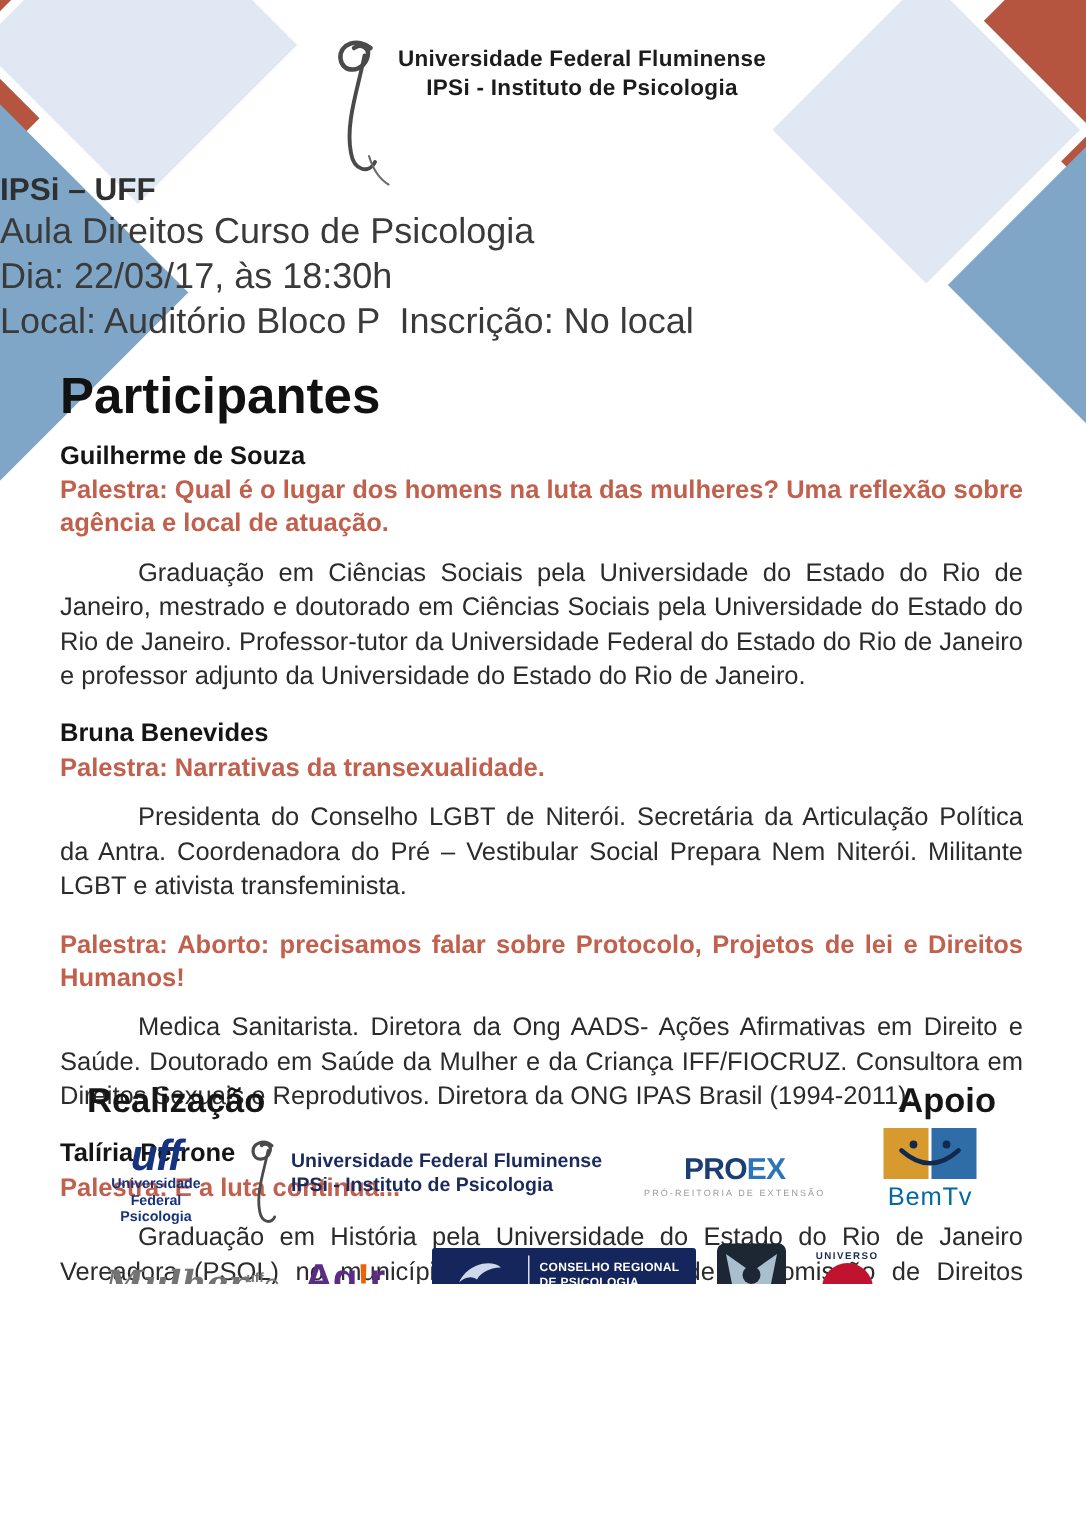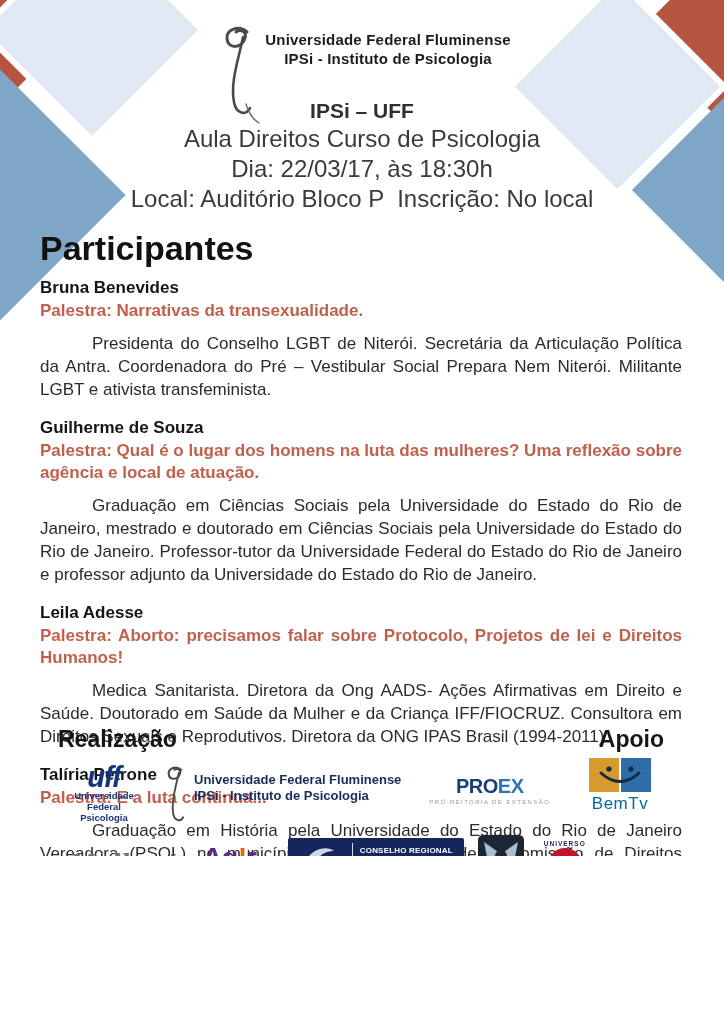--- a/index.html
+++ b/index.html
@@ -22,21 +22,21 @@
   .d-light-l{width:150px;height:150px;left:17px;top:-45px;}
   .d-red-r{width:170px;height:170px;left:670px;top:-50px;}
   .d-steel-r{width:160px;height:160px;left:665px;top:110px;}
   .d-light-r{width:145px;height:145px;left:545px;top:14px;}
   
   .content{position:relative;z-index:1;}
   .brand{display:flex;justify-content:center;align-items:flex-start;padding-top:24px;height:60px;}
   .brand-glyph{width:48px;height:100px;margin-right:4px;flex:0 0 auto;}
   .brand-text{padding-top:6px;text-align:center;}
   .brand-line{font-size:15px;font-weight:bold;color:#1c1c1c;line-height:19px;letter-spacing:.2px;}
-  .title-block{text-align:center;margin-top:14px;color:#3a3a3a;}
+  .title-block{margin-top:30px;color:#3a3a3a;}
   .title-main{font-size:21px;font-weight:bold;color:#2f2f2f;line-height:26px;}
   .title-line{font-size:24px;line-height:30px;white-space:pre;}
   main{padding:0 42px 0 40px;}
   .participants-heading{font-size:34px;font-weight:800;color:#111;margin:18px 0 0 0;line-height:32px;}
   .p-name{font-size:17px;font-weight:bold;color:#151515;margin-top:14px;line-height:20px;}
   .p-talk{font-size:17px;font-weight:bold;color:#c0604d;line-height:22px;text-align:justify;margin-top:2px;}
   .p-bio{font-size:17px;color:#2b2b2b;line-height:23px;text-align:justify;text-indent:52px;margin-top:10px;}
   
   footer{position:absolute;left:0;right:0;bottom:0;height:162px;z-index:2;}
   .foot-headings{display:flex;justify-content:space-between;padding:0 60px 0 58px;}
@@ -120,33 +120,32 @@
       <div class="title-main">IPSi – UFF</div>
       <div class="title-line">Aula Direitos Curso de Psicologia</div>
       <div class="title-line">Dia: 22/03/17, às 18:30h</div>
       <div class="title-line">Local: Auditório Bloco P  Inscrição: No local</div>
     </div>
 
     <main>
       <h1 class="participants-heading">Participantes</h1>
 
       <section>
+        <div class="p-name">Guilherme de Souza</div>
+        <div class="p-talk">Palestra: Qual é o lugar dos homens na luta das mulheres? Uma reflexão sobre agência e local de atuação.</div>
+        <p class="p-bio">Graduação em Ciências Sociais pela Universidade do Estado do Rio de Janeiro, mestrado e doutorado em Ciências Sociais pela Universidade do Estado do Rio de Janeiro. Professor-tutor da Universidade Federal do Estado do Rio de Janeiro e professor adjunto da Universidade do Estado do Rio de Janeiro.</p>
+      </section>
+
+      <section>
         <div class="p-name">Bruna Benevides</div>
         <div class="p-talk">Palestra: Narrativas da transexualidade.</div>
         <p class="p-bio">Presidenta do Conselho LGBT de Niterói. Secretária da Articulação Política da Antra. Coordenadora do Pré – Vestibular Social Prepara Nem Niterói. Militante LGBT e ativista transfeminista.</p>
       </section>
 
       <section>
-        <div class="p-name">Guilherme de Souza</div>
-        <div class="p-talk">Palestra: Qual é o lugar dos homens na luta das mulheres? Uma reflexão sobre agência e local de atuação.</div>
-        <p class="p-bio">Graduação em Ciências Sociais pela Universidade do Estado do Rio de Janeiro, mestrado e doutorado em Ciências Sociais pela Universidade do Estado do Rio de Janeiro. Professor-tutor da Universidade Federal do Estado do Rio de Janeiro e professor adjunto da Universidade do Estado do Rio de Janeiro.</p>
-      </section>
-
-      <section>
-        <div class="p-name">Leila Adesse</div>
         <div class="p-talk">Palestra: Aborto: precisamos falar sobre Protocolo, Projetos de lei e Direitos Humanos!</div>
         <p class="p-bio">Medica Sanitarista. Diretora da Ong AADS- Ações Afirmativas em Direito e Saúde. Doutorado em Saúde da Mulher e da Criança IFF/FIOCRUZ. Consultora em Direitos Sexuais e Reprodutivos. Diretora da ONG IPAS Brasil (1994-2011).</p>
       </section>
 
       <section>
         <div class="p-name">Talíria Petrone</div>
         <div class="p-talk">Palestra: E a luta continua...</div>
         <p class="p-bio">Graduação em História pela Universidade do Estado do Rio de Janeiro Vereadora (PSOL) no município de Niterói e preside a Comissão de Direitos Humanos.</p>
       </section>
     </main>

